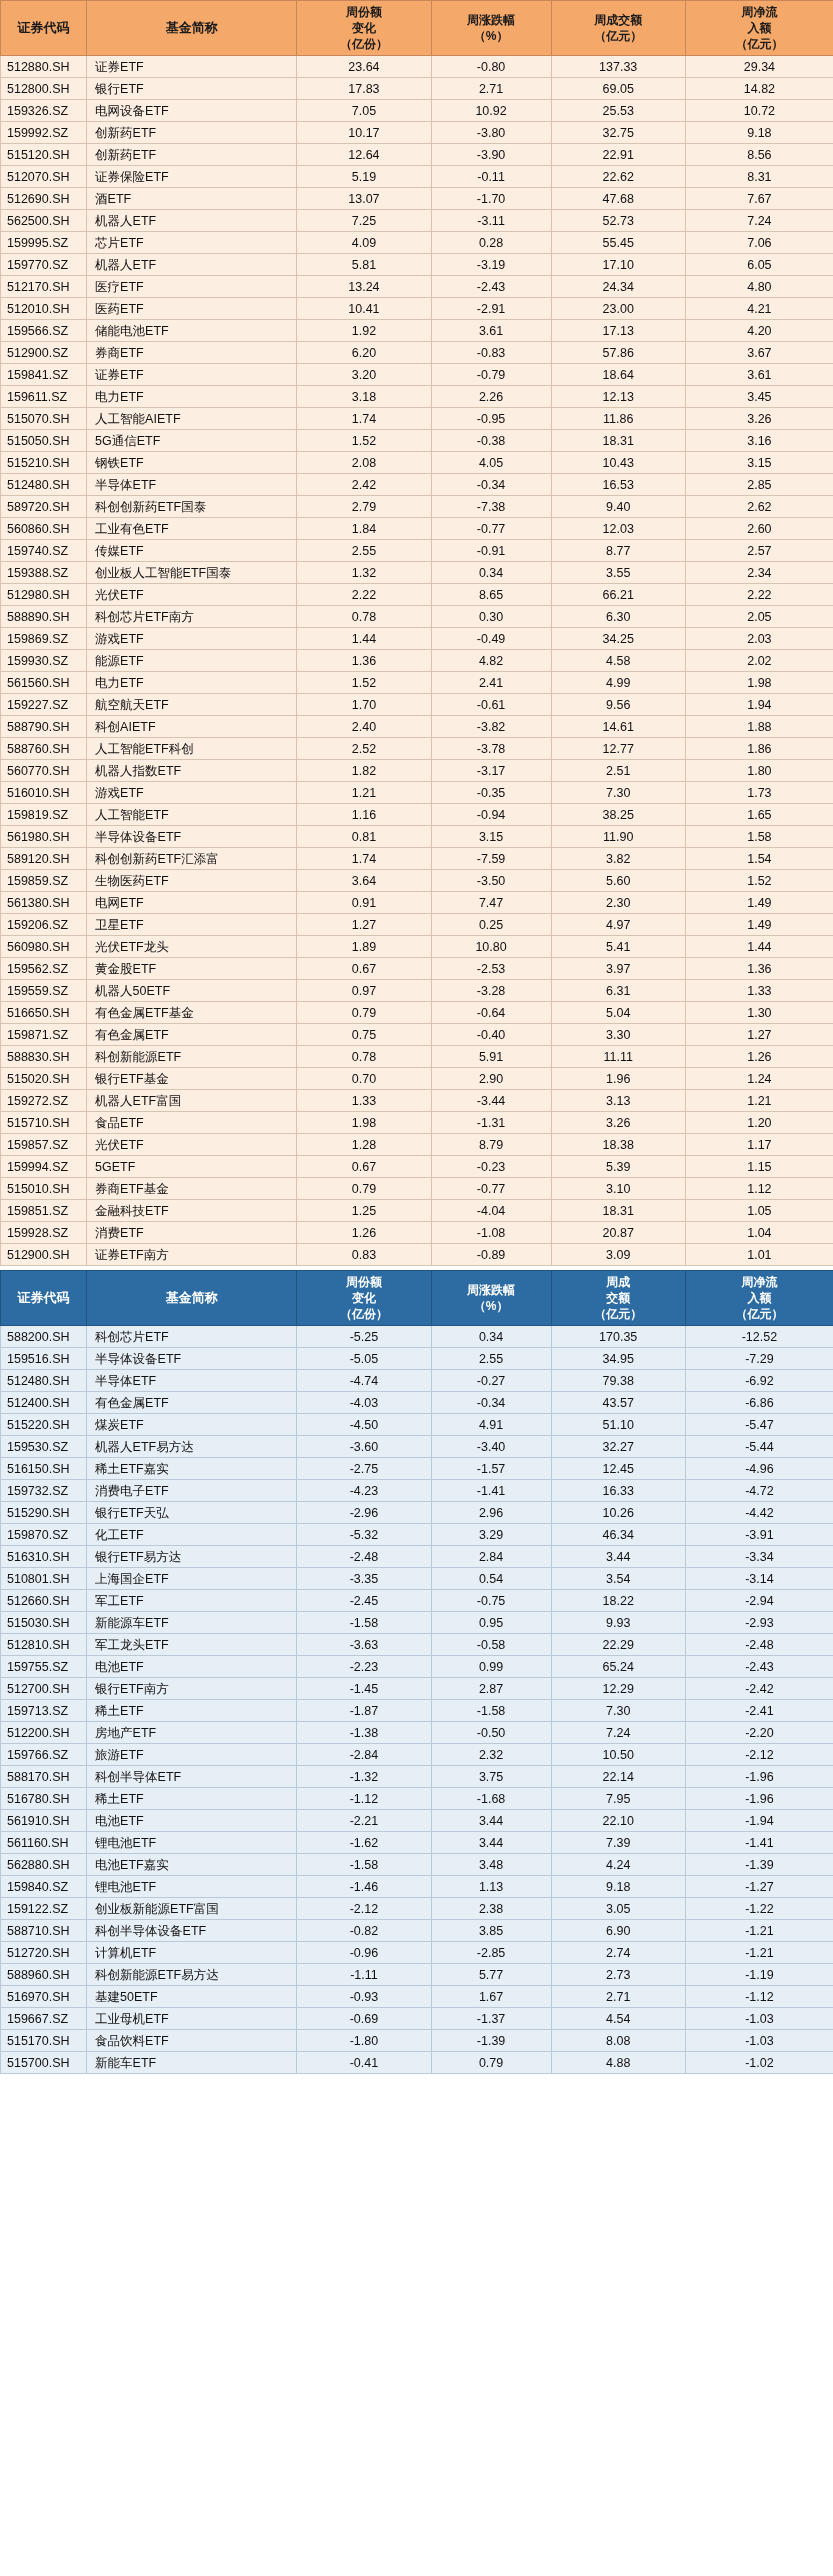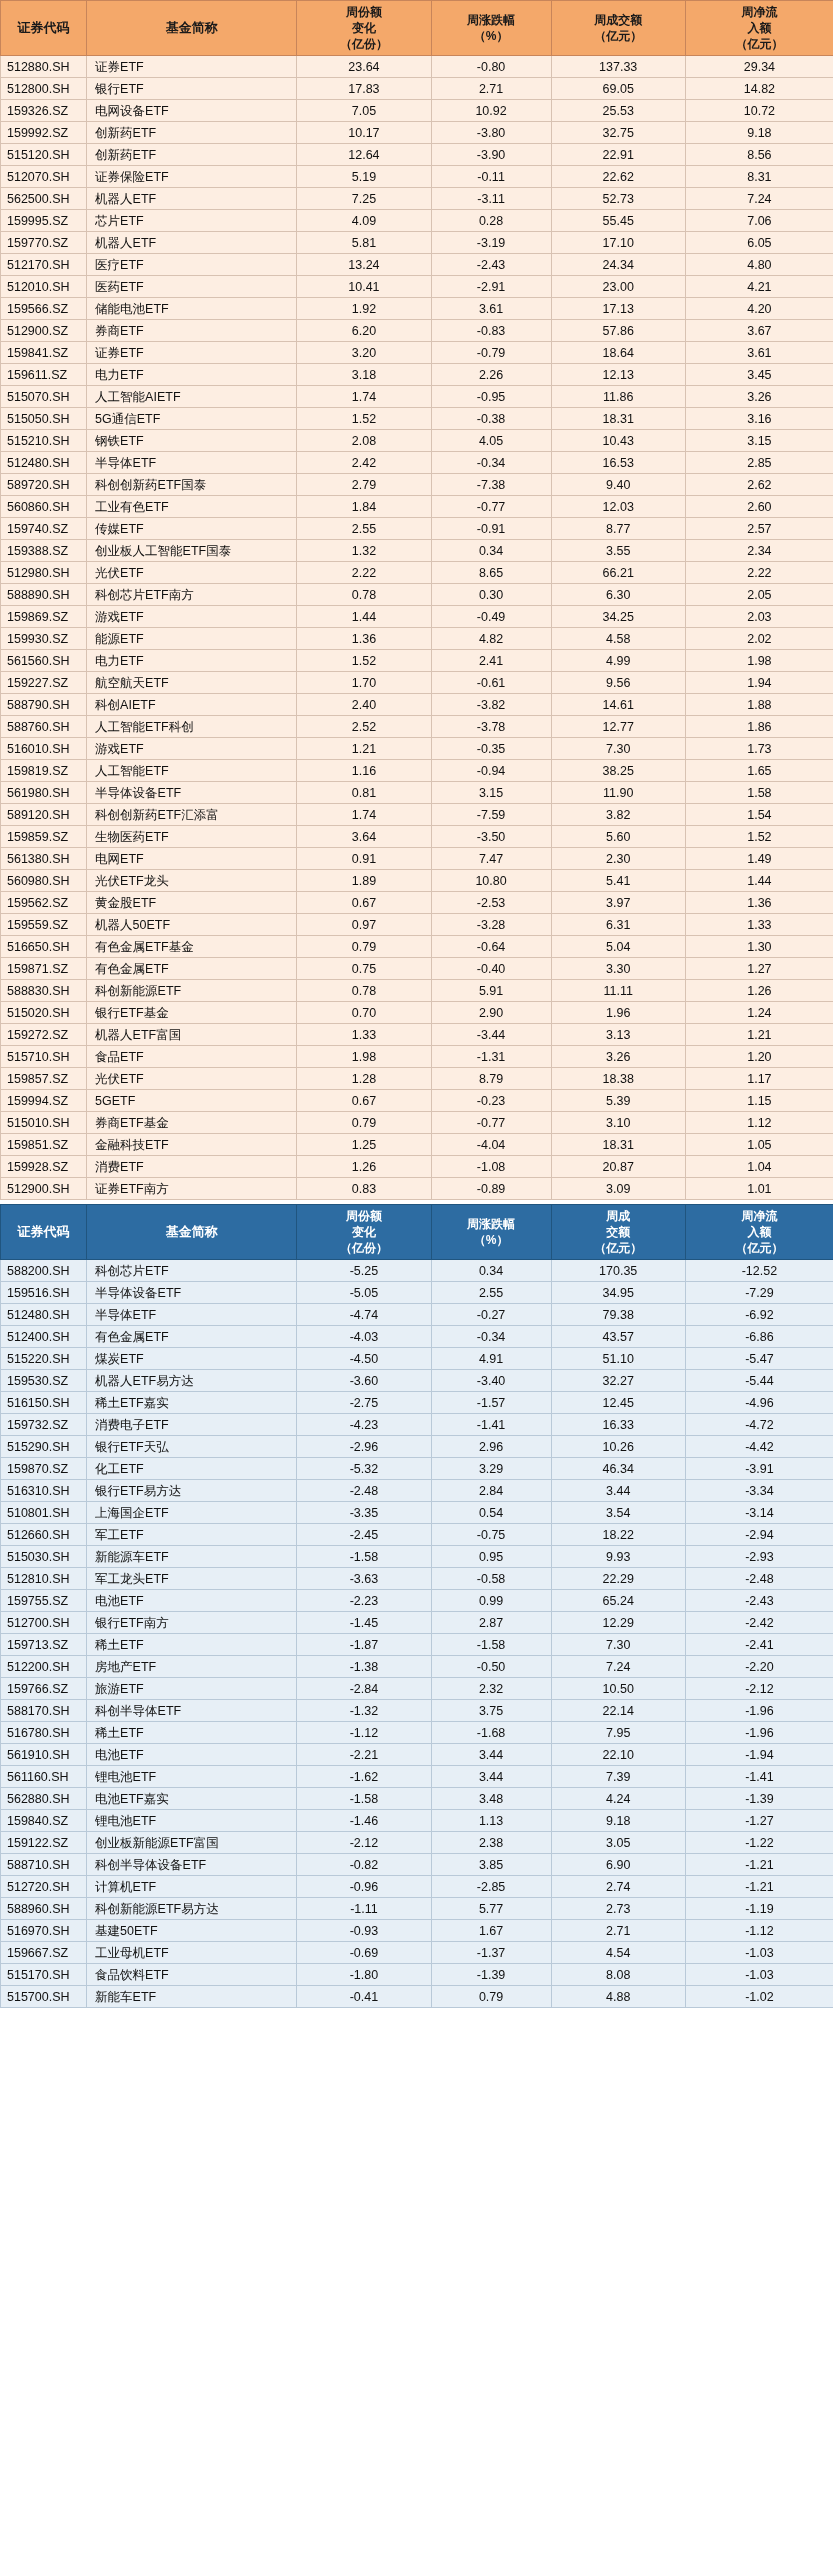--- a/index.html
+++ b/index.html
@@ -163,20 +163,28 @@
         </tr>
         <tr>
           <td class="code">512070.SH</td>
           <td class="name">证券保险ETF</td>
           <td class="num">5.19</td>
           <td class="num">-0.11</td>
           <td class="num">22.62</td>
           <td class="num">8.31</td>
         </tr>
         <tr>
+          <td class="code">512690.SH</td>
+          <td class="name">酒ETF</td>
+          <td class="num">13.07</td>
+          <td class="num">-1.70</td>
+          <td class="num">47.68</td>
+          <td class="num">7.67</td>
+        </tr>
+        <tr>
           <td class="code">562500.SH</td>
           <td class="name">机器人ETF</td>
           <td class="num">7.25</td>
           <td class="num">-3.11</td>
           <td class="num">52.73</td>
           <td class="num">7.24</td>
         </tr>
         <tr>
           <td class="code">159995.SZ</td>
           <td class="name">芯片ETF</td>
@@ -363,20 +371,28 @@
         </tr>
         <tr>
           <td class="code">588760.SH</td>
           <td class="name">人工智能ETF科创</td>
           <td class="num">2.52</td>
           <td class="num">-3.78</td>
           <td class="num">12.77</td>
           <td class="num">1.86</td>
         </tr>
         <tr>
+          <td class="code">560770.SH</td>
+          <td class="name">机器人指数ETF</td>
+          <td class="num">1.82</td>
+          <td class="num">-3.17</td>
+          <td class="num">2.51</td>
+          <td class="num">1.80</td>
+        </tr>
+        <tr>
           <td class="code">516010.SH</td>
           <td class="name">游戏ETF</td>
           <td class="num">1.21</td>
           <td class="num">-0.35</td>
           <td class="num">7.30</td>
           <td class="num">1.73</td>
         </tr>
         <tr>
           <td class="code">159819.SZ</td>
           <td class="name">人工智能ETF</td>
@@ -408,20 +424,28 @@
           <td class="num">-3.50</td>
           <td class="num">5.60</td>
           <td class="num">1.52</td>
         </tr>
         <tr>
           <td class="code">561380.SH</td>
           <td class="name">电网ETF</td>
           <td class="num">0.91</td>
           <td class="num">7.47</td>
           <td class="num">2.30</td>
+          <td class="num">1.49</td>
+        </tr>
+        <tr>
+          <td class="code">159206.SZ</td>
+          <td class="name">卫星ETF</td>
+          <td class="num">1.27</td>
+          <td class="num">0.25</td>
+          <td class="num">4.97</td>
           <td class="num">1.49</td>
         </tr>
         <tr>
           <td class="code">560980.SH</td>
           <td class="name">光伏ETF龙头</td>
           <td class="num">1.89</td>
           <td class="num">10.80</td>
           <td class="num">5.41</td>
           <td class="num">1.44</td>
         </tr>

